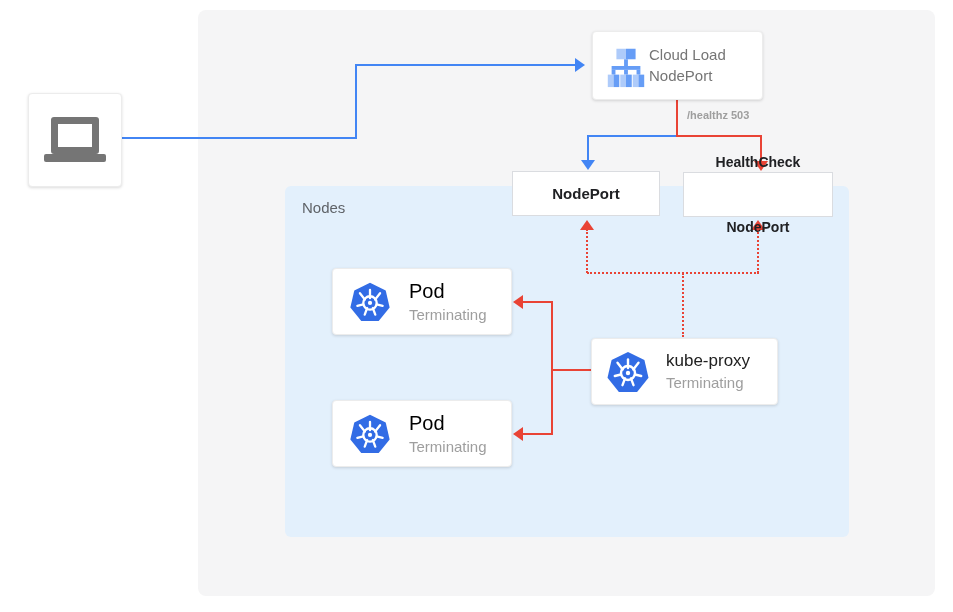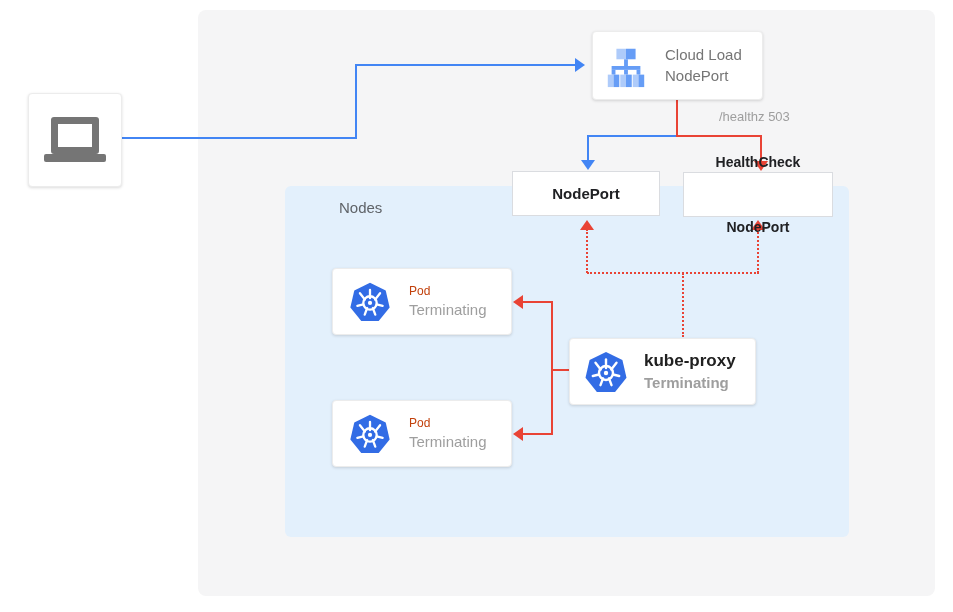--- a/index.html
+++ b/index.html
@@ -5,45 +5,45 @@
   html,body{margin:0;padding:0;background:#ffffff;}
   .stage{
     position:relative;width:953px;height:612px;background:#ffffff;
     font-family:"Liberation Sans","DejaVu Sans",sans-serif;overflow:hidden;
   }
   .abs{position:absolute;}
 
   
   .gray-panel{left:198px;top:10px;width:737px;height:586px;background:#f5f5f6;border-radius:8px;}
   .nodes-region{left:285px;top:186px;width:564px;height:351px;background:#e3f0fc;border-radius:6px;z-index:1;}
-  .nodes-label{left:302px;top:199px;font-size:15px;color:#5f6368;z-index:2;margin-left:37px;}
+  .nodes-label{left:302px;top:199px;font-size:15px;color:#5f6368;z-index:2;}
 
   
   .card{background:#ffffff;border:1px solid #ececec;border-radius:4px;
         box-shadow:0 1px 3px rgba(0,0,0,0.14);box-sizing:border-box;z-index:3;
         display:flex;align-items:center;}
   .laptop-card{left:28px;top:93px;width:94px;height:94px;justify-content:center;}
-  .cloudlb-card{left:592px;top:31px;width:171px;height:69px;padding:0 10px;gap:16px;}
+  .cloudlb-card{left:592px;top:31px;width:171px;height:69px;padding:0 10px;gap:0;}
   .pod1-card{left:332px;top:268px;width:180px;height:67px;padding:0 14px;gap:16px;}
   .pod2-card{left:332px;top:400px;width:180px;height:67px;padding:0 14px;gap:16px;}
-  .kubeproxy-card{left:569px;top:338px;width:187px;height:67px;padding:0 12px;gap:14px;font-weight:bold;}
+  .kubeproxy-card{left:591px;top:338px;width:187px;height:67px;padding:0 12px;gap:14px;}
 
   .port-box{background:#ffffff;border:1px solid #dadce0;box-sizing:border-box;z-index:3;
             display:flex;flex-direction:column;align-items:center;justify-content:center;
             font-weight:bold;color:#202124;}
   .nodeport-box{left:512px;top:171px;width:148px;height:45px;font-size:15px;}
   .hc-box{left:683px;top:172px;width:150px;height:45px;font-size:14px;line-height:1.3;gap:47px;}
 
   .card-text{display:flex;flex-direction:column;justify-content:center;line-height:1.32;}
-  .t-title{font-size:12px;color:#c2410c;}
+  .t-title{font-size:20px;color:#000000;}
   .t-title-lg{font-size:17px;color:#212121;}
   .t-sub{font-size:15px;color:#9e9e9e;}
   .t-gray{font-size:15px;color:#757575;line-height:1.35;}
 
-  .healthz{left:687px;top:109px;font-size:13px;font-weight:normal;color:#9e9e9e;z-index:2;margin-left:32px;}
+  .healthz{left:687px;top:109px;font-size:11px;font-weight:bold;color:#9e9e9e;z-index:2;}
 
   
   .laptop{width:62px;height:50px;position:relative;}
   .laptop-screen{position:absolute;left:7px;top:2px;width:34px;height:23px;
                  border:7px solid #757575;border-radius:3px;background:#ffffff;}
   .laptop-base{position:absolute;left:0;top:39px;width:62px;height:8px;background:#757575;border-radius:2px;}
 
   
   .line{z-index:2;}
   .h-blue{height:2px;background:#4285f4;}

